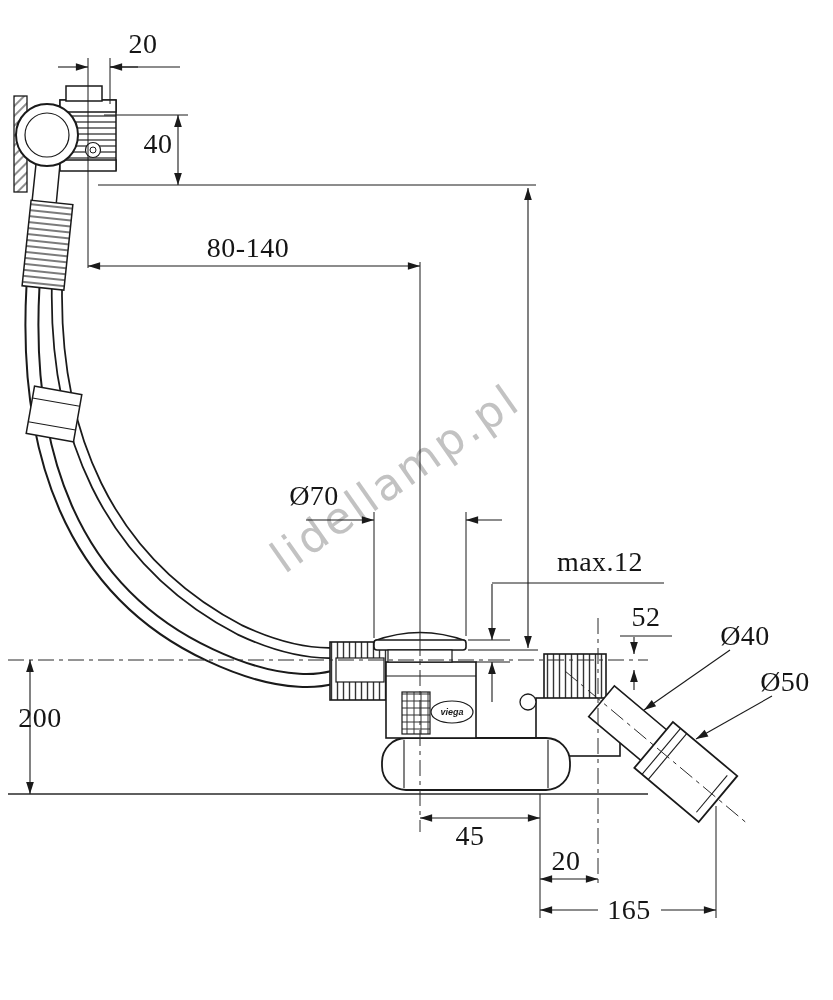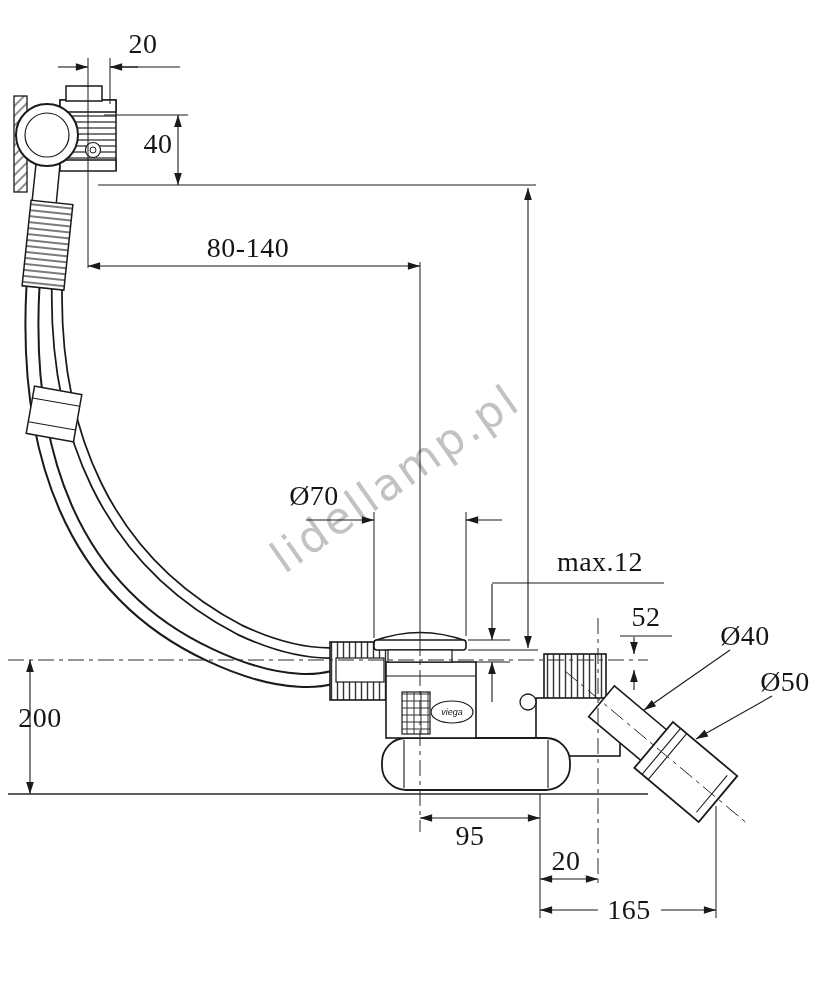--- a/index.html
+++ b/index.html
@@ -14,21 +14,21 @@
     font-family:Liberation Serif, serif;
   }
   .watermark{
     position:absolute;left:395px;top:478px;
     transform:translate(-50%,-50%) rotate(-35deg);
     font-size:44px;letter-spacing:3px;color:#c2c2c2;white-space:nowrap;
     font-family:"DejaVu Sans",sans-serif;
   }
   .brand-logo{
     position:absolute;left:452px;top:712px;transform:translate(-50%,-50%);
-    font-size:9px;font-style:italic;font-weight:normal;color:#1a1a1a;white-space:nowrap;
+    font-size:9px;font-style:italic;font-weight:bold;color:#1a1a1a;white-space:nowrap;
   }
 </style>
 </head>
 <body>
 
 <div class="stage">
 
   <div class="watermark">lidellamp.pl</div>
 
   <svg class="drawing-svg" width="833" height="1000" viewBox="0 0 833 1000">
@@ -179,19 +179,19 @@
 
   <div class="dim" style="left:143px;top:44px">20</div>
   <div class="dim" style="left:158px;top:144px">40</div>
   <div class="dim" style="left:248px;top:248px">80-140</div>
   <div class="dim" style="left:314px;top:496px">Ø70</div>
   <div class="dim" style="left:600px;top:562px">max.12</div>
   <div class="dim" style="left:646px;top:617px">52</div>
   <div class="dim" style="left:745px;top:636px">Ø40</div>
   <div class="dim" style="left:785px;top:682px">Ø50</div>
   <div class="dim" style="left:40px;top:718px">200</div>
-  <div class="dim" style="left:470px;top:836px">95</div>
+  <div class="dim" style="left:470px;top:836px">45</div>
   <div class="dim" style="left:566px;top:861px">20</div>
   <div class="dim" style="left:629px;top:910px">165</div>
 
   <div class="brand-logo">viega</div>
 
 </div>
 
 </body></html>

